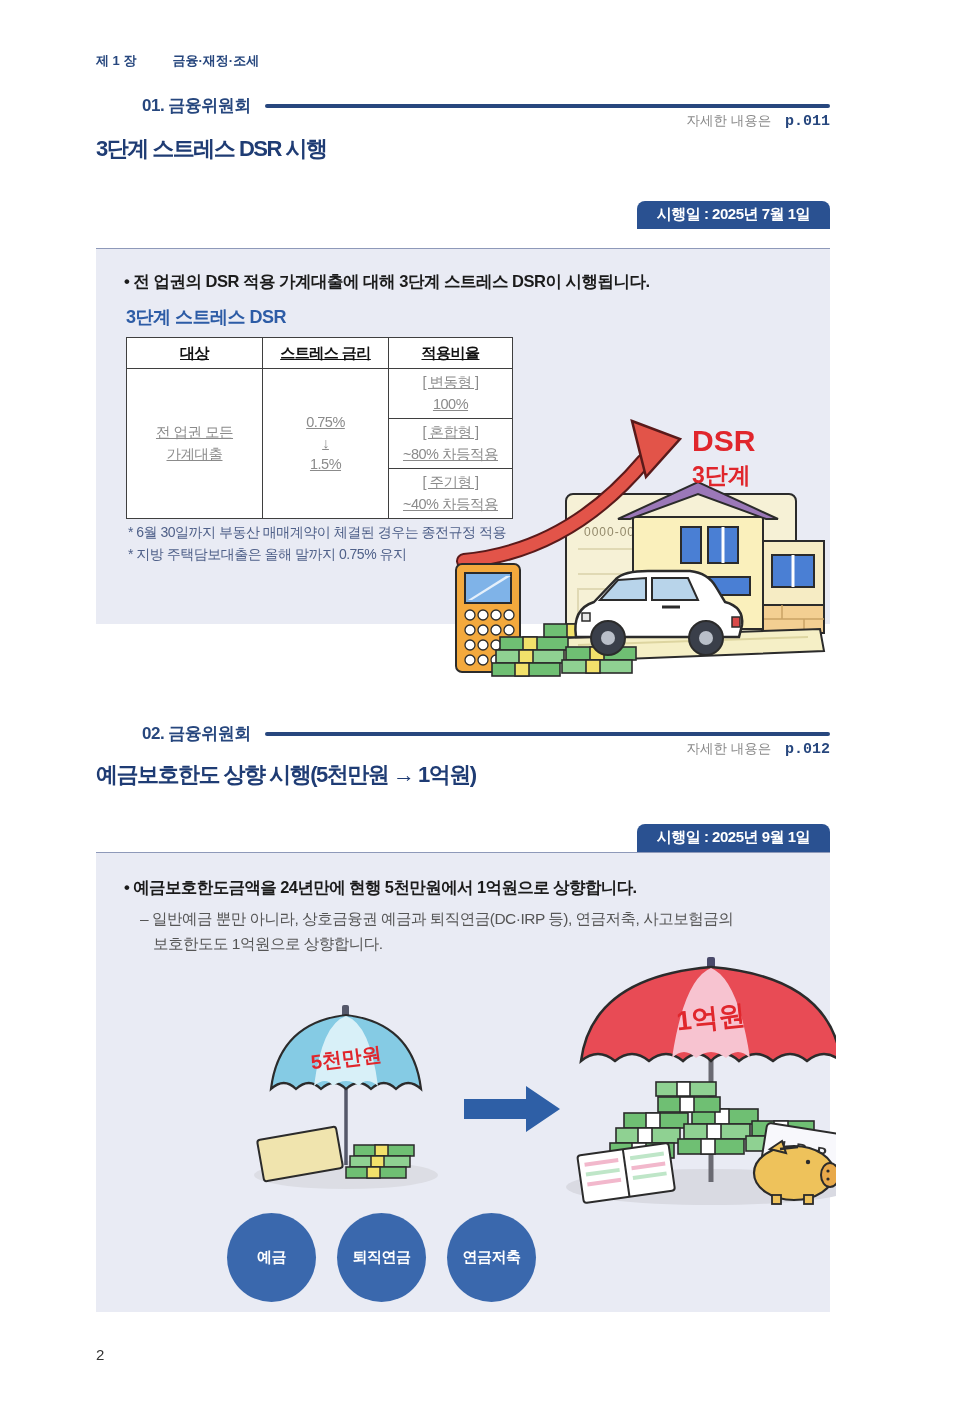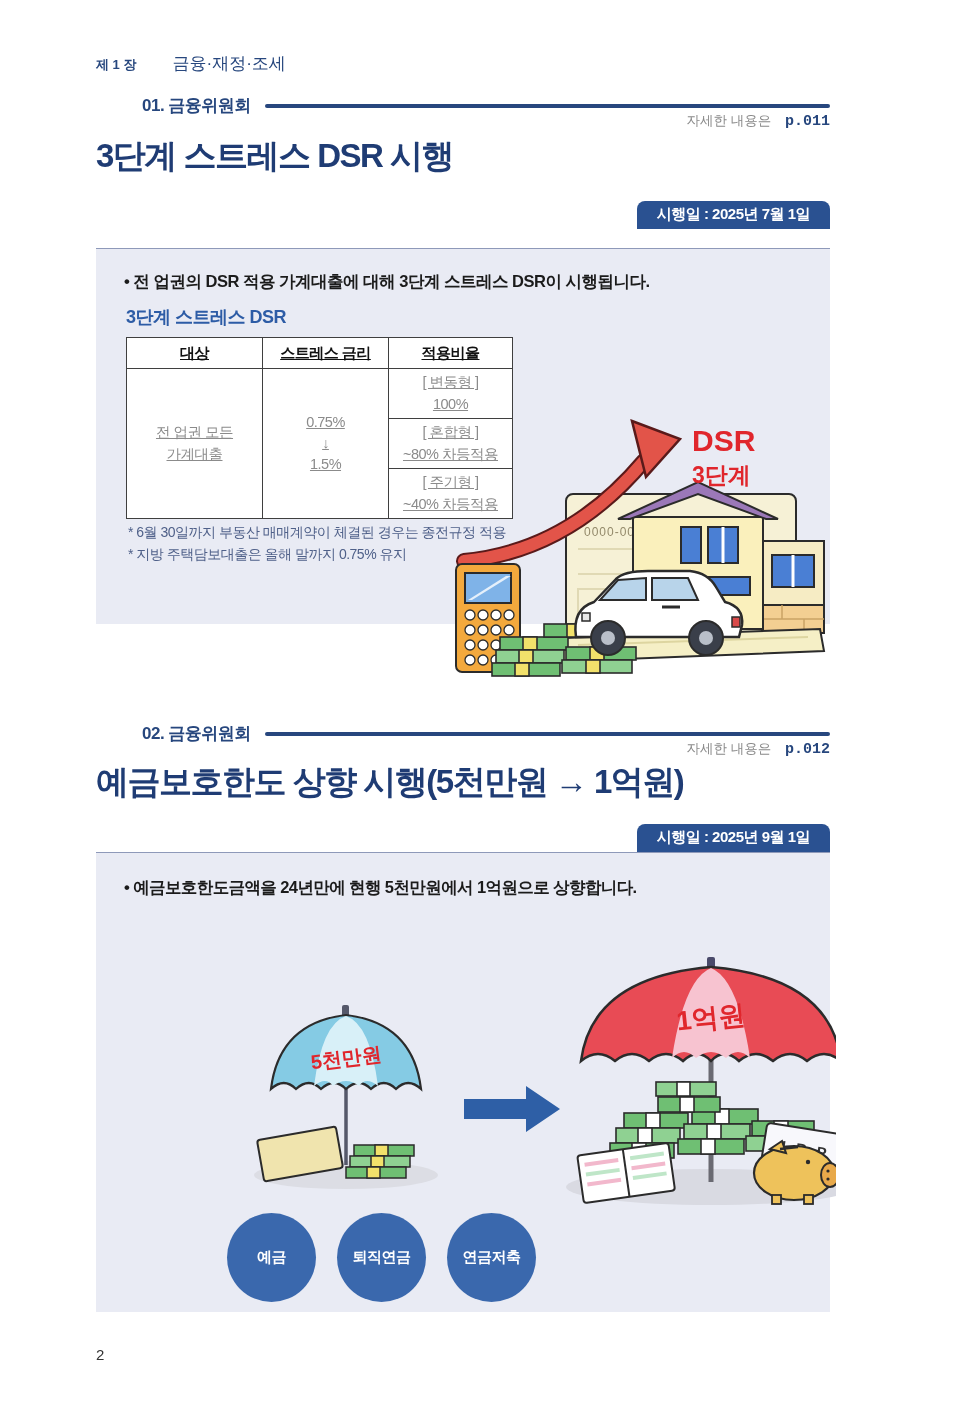--- a/index.html
+++ b/index.html
@@ -7,31 +7,31 @@
   body {
     width:960px; height:1408px; position:relative; overflow:hidden;
     font-family:"Liberation Sans","DejaVu Sans",sans-serif;
     color:#222;
   }
   .abs { position:absolute; }
 
   
   .chapter { left:96px; top:52px; display:flex; gap:36px; align-items:baseline; }
   .chapter-label { font-size:13px; font-weight:bold; color:#27477e; }
-  .chapter-title { font-size:17px; font-weight:normal; color:#27477e; }
+  .chapter-title { font-size:13px; font-weight:bold; color:#27477e; }
 
   
   .sec-row { left:96px; width:734px; display:flex; align-items:center; gap:14px; }
   .sec-label { font-size:17px; font-weight:bold; color:#27477e; white-space:nowrap; letter-spacing:-0.5px;margin-left:46px; }
   .sec-rule { flex:1; height:4px; background:#27477e; border-radius:2px; }
 
   .ref-line { left:96px; width:734px; text-align:right; font-size:13.5px; color:#8a8a8a; }
   .ref-page { font-size:15px; font-weight:bold; color:#27477e; margin-left:10px;font-family:Liberation Mono, monospace; }
 
-  .sec-title { left:96px; font-size:33px; font-weight:bold; color:#1f3c74; letter-spacing:-1.5px; white-space:nowrap; }
+  .sec-title { left:96px; font-size:22px; font-weight:bold; color:#1f3c74; letter-spacing:-1.5px; white-space:nowrap; }
 
   .badge {
     right:130px; background:#2a5191; color:#fff; font-weight:bold; font-size:15px;
     padding:4px 20px 5px; border-radius:8px 8px 0 0; letter-spacing:-0.5px;
   }
 
   .content-box {
     left:96px; width:734px; background:#e9ebf4; border-top:1.5px solid #8e99b9;
   }
   #box1 { top:248px; height:376px; }
@@ -242,20 +242,24 @@
 </div>
 <div class="abs ref-line" style="top:740px;">
   <span>자세한 내용은</span>
   <span class="ref-page">p.012</span>
 </div>
 <div class="abs sec-title" style="top:760px;">예금보호한도 상향 시행(5천만원 → 1억원)</div>
 <div class="abs badge" style="top:824px;">시행일 : 2025년 9월 1일</div>
 
 <div class="abs content-box" id="box2">
   <div class="bullet2">•  예금보호한도금액을 24년만에 현행 5천만원에서 1억원으로 상향합니다.</div>
+  <div class="subbullet">
+    <div>– 일반예금 뿐만 아니라, 상호금융권 예금과 퇴직연금(DC·IRP 등), 연금저축, 사고보험금의</div>
+    <div style="padding-left:13px;">보호한도도 1억원으로 상향합니다.</div>
+  </div>
 
   <svg class="illus2" width="640" height="252" viewBox="0 0 640 252">
 
     <ellipse cx="150" cy="218" rx="92" ry="14" fill="#dcdde4"></ellipse>
     <ellipse cx="515" cy="230" rx="145" ry="18" fill="#d9dae2"></ellipse>
 
     <g>
       <rect x="146" y="48" width="7" height="14" rx="2" fill="#55586a"></rect>
       <line x1="150" y1="130" x2="150" y2="208" stroke="#55586a" stroke-width="3.5"></line>
       <path d="M75,132 Q83,66 150,58 Q217,66 225,132

